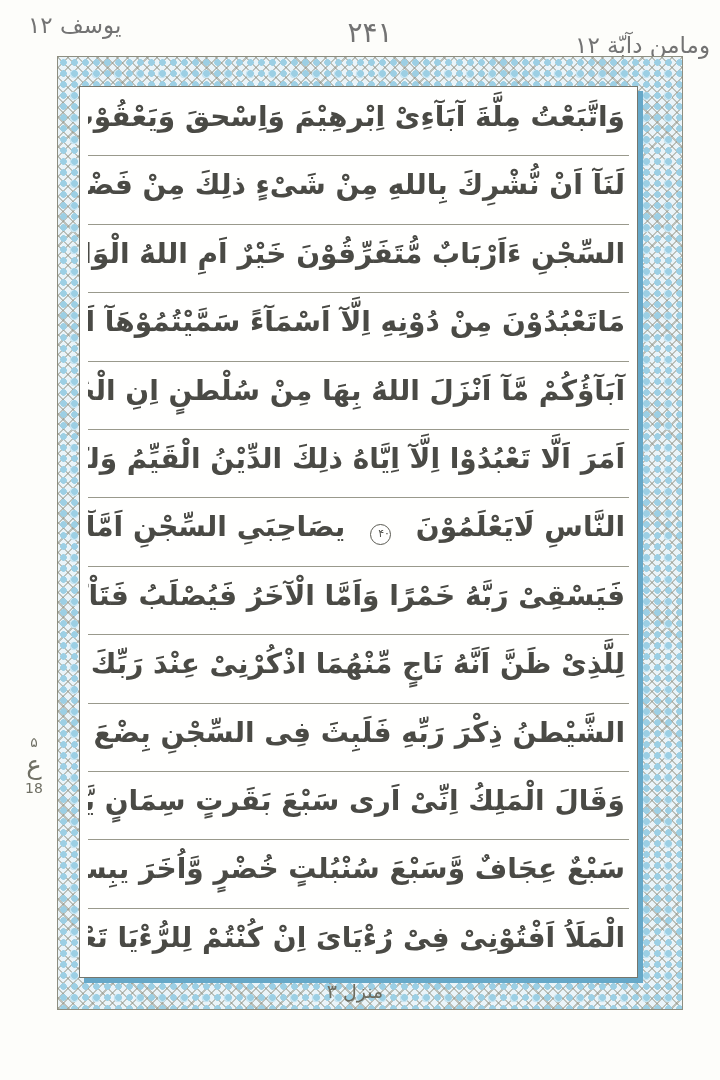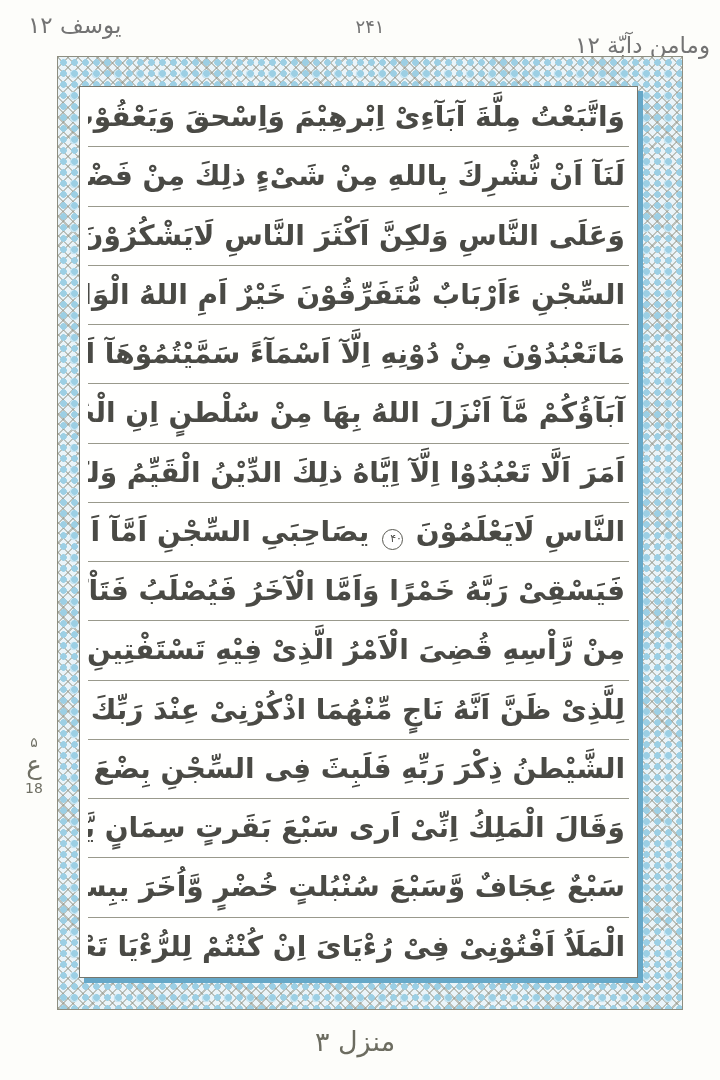--- a/index.html
+++ b/index.html
@@ -4,21 +4,21 @@
 <style>
   html,body{margin:0;padding:0;}
   body{
     width:720px;height:1080px;position:relative;overflow:hidden;
     background:#fdfdfa;
     font-family:"DejaVu Sans",sans-serif;
   }
   
   .hdr{position:absolute;direction:rtl;color:#737373;font-size:23px;white-space:nowrap;}
   .hdr-left{top:12px;left:28px;}
-  .hdr-center{top:16px;left:320px;width:100px;text-align:center;font-size:18px;}
+  .hdr-center{top:16px;left:320px;width:100px;text-align:center;font-size:28px;}
   .hdr-right{top:8px;right:10px;margin-top:24px;}
   
   .frame{
     position:absolute;left:57px;top:56px;width:626px;height:954px;
     box-sizing:border-box;border:1px solid #8e8e80;
     background-color:#eaf4f9;
     background-image:
       radial-gradient(circle, #9ccfe4 3px, transparent 3.6px),
       radial-gradient(circle, #c6e4f1 4px, transparent 4.6px),
       repeating-linear-gradient(45deg, rgba(141,141,125,.5) 0 1.5px, transparent 1.5px 7px),
@@ -32,57 +32,55 @@
     box-shadow:5px 5px 0 #66a8c8;
   }
   .lines{display:flex;flex-direction:column;height:100%;box-sizing:border-box;padding:1px 8px;}
   .line{
     flex:1;direction:rtl;unicode-bidi:embed;
     text-align:justify;text-align-last:justify;
     font-size:28px;font-weight:bold;color:#4a4a45;line-height:58px;
     padding:0 4px;overflow:hidden;white-space:nowrap;
   }
   .line:not(:last-child){border-bottom:1px solid #99998c;}
-  .marker-wrap{display:inline-block;position:relative;vertical-align:middle;margin:0 3px;}
+  .marker-wrap{display:inline-block;position:relative;vertical-align:middle;margin:0 15px;}
   .ayah-circle{
     display:inline-block;width:21px;height:21px;box-sizing:border-box;
     border:1.5px solid #5a5a52;border-radius:50%;
     font-size:11px;font-weight:normal;line-height:18px;text-align:center;
     color:#4a4a45;background:#fff;
   }
   
   .margin-marker{position:absolute;left:16px;top:734px;width:36px;text-align:center;color:#6f6f64;direction:rtl;}
   .margin-marker .sm{font-size:14px;line-height:16px;}
   .margin-marker .lg{font-size:26px;line-height:30px;}
   
   .footer{
-    position:absolute;top:1026px;left:0;width:710px;text-align:center;
-    direction:rtl;font-size:27px;color:#6c6c60;
+    position:absolute;top:980px;left:0;width:710px;text-align:center;
+    direction:rtl;font-size:19px;color:#6c6c60;
   }
 </style>
 </head>
 <body>
 
 <div class="hdr hdr-left">يوسف ۱۲</div>
 <div class="hdr hdr-center">۲۴۱</div>
 <div class="hdr hdr-right">ومامن دآبّة ۱۲</div>
 
 <div class="frame">
   <div class="textbox">
     <div class="lines">
         <div class="line"><span>وَاتَّبَعْتُ مِلَّةَ آبَآءِىْ اِبْرهِيْمَ وَاِسْحقَ وَيَعْقُوْبَ مَاكَانَ</span> </div>
         <div class="line"><span>لَنَآ اَنْ نُّشْرِكَ بِاللهِ مِنْ شَىْءٍ ذلِكَ مِنْ فَضْلِ اللهِ عَلَيْنَا</span> </div>
-        <div class="line"><span>وَعَلَى النَّاسِ وَلكِنَّ اَكْثَرَ النَّاسِ لَايَشْكُرُوْنَ</span>   </div>
         <div class="line"><span>السِّجْنِ ءَاَرْبَابٌ مُّتَفَرِّقُوْنَ خَيْرٌ اَمِ اللهُ الْوَاحِدُ الْقَهَّارُ</span>  </div>
         <div class="line"><span>مَاتَعْبُدُوْنَ مِنْ دُوْنِهِ اِلَّآ اَسْمَآءً سَمَّيْتُمُوْهَآ اَنْتُمْ وَ</span> </div>
         <div class="line"><span>آبَآؤُكُمْ مَّآ اَنْزَلَ اللهُ بِهَا مِنْ سُلْطنٍ اِنِ الْحُكْمُ اِلَّا لِلّهِ</span> </div>
         <div class="line"><span>اَمَرَ اَلَّا تَعْبُدُوْا اِلَّآ اِيَّاهُ ذلِكَ الدِّيْنُ الْقَيِّمُ وَلكِنَّ اَكْثَرَ</span> </div>
         <div class="line"><span>النَّاسِ لَايَعْلَمُوْنَ</span> <span class="marker-wrap"><span class="ayah-circle">۴۰</span></span> <span>يصَاحِبَىِ السِّجْنِ اَمَّآ اَحَدُكُمَا</span> </div>
         <div class="line"><span>فَيَسْقِىْ رَبَّهُ خَمْرًا وَاَمَّا الْآخَرُ فَيُصْلَبُ فَتَاْكُلُ الطَّيْرُ</span> </div>
-        <div class="line"><span>مِنْ رَّاْسِهِ قُضِىَ الْاَمْرُ الَّذِىْ فِيْهِ تَسْتَفْتِينِ</span>   </div>
         <div class="line"><span>لِلَّذِىْ ظَنَّ اَنَّهُ نَاجٍ مِّنْهُمَا اذْكُرْنِىْ عِنْدَ رَبِّكَ فَاَنْسهُ</span> </div>
         <div class="line"><span>الشَّيْطنُ ذِكْرَ رَبِّهِ فَلَبِثَ فِى السِّجْنِ بِضْعَ سِنِيْنَ</span>  </div>
         <div class="line"><span>وَقَالَ الْمَلِكُ اِنِّىْ اَرى سَبْعَ بَقَرتٍ سِمَانٍ يَّاْكُلُهُنَّ</span> </div>
         <div class="line"><span>سَبْعٌ عِجَافٌ وَّسَبْعَ سُنْبُلتٍ خُضْرٍ وَّاُخَرَ يبِستٍ يَاَيُّهَا</span> </div>
         <div class="line"><span>الْمَلَاُ اَفْتُوْنِىْ فِىْ رُءْيَاىَ اِنْ كُنْتُمْ لِلرُّءْيَا تَعْبُرُوْنَ</span>  </div>
       </div>
   </div>
 </div>
 
 <div class="margin-marker">

